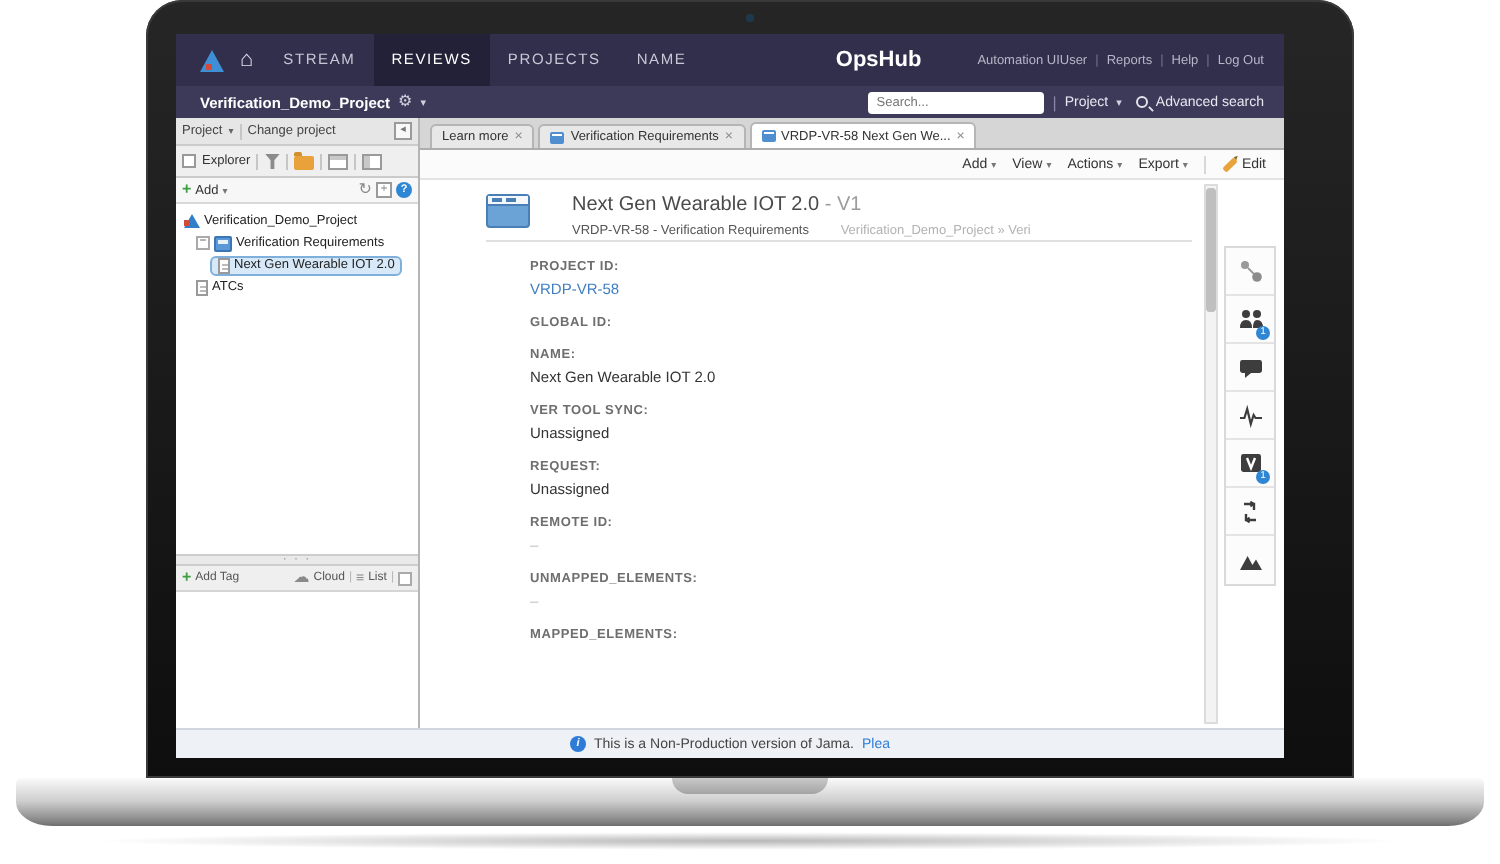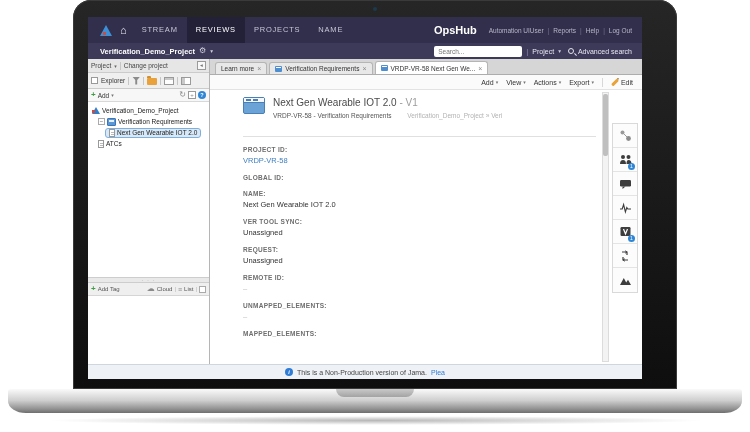--- a/index.html
+++ b/index.html
@@ -29,21 +29,21 @@
   
   .navbar { height:26px; background:#312f4c; display:flex; align-items:center; padding:0 10px 0 12px; }
   .logo { width:0; height:0; border-left:6px solid transparent; border-right:6px solid transparent;
           border-bottom:11px solid #3f8fd6; position:relative; margin-right:8px; }
   .logo::after { content:""; position:absolute; left:-3px; top:7px; width:3px; height:3px; background:#d14b3c; }
   .home-ic { color:#e0e0ea; font-size:11px; line-height:26px; margin-right:6px; }
   .home-ic::before { content:"⌂"; }
   .nav-item { color:#c7c7d6; font-size:7.5px; letter-spacing:.8px; padding:0 9px; line-height:26px; cursor:default; }
   .nav-item.active { background:#232138; color:#fff; }
   .flex1 { flex:1; }
-  .brand { color:#fff; font-size:11px; font-weight:bold; margin-right:12px; }
+  .brand { color:#fff; font-size:11px; font-weight:bold; margin-right:28px; }
   .userlinks { display:flex; align-items:center; gap:4px; color:#b6b6c8; font-size:6.5px; }
   .pipe { color:#73718f; }
 
   
   .subbar { height:16px; background:#3c3959; display:flex; align-items:center; padding:0 10px 0 12px; gap:4px; }
   .sb-project { color:#fff; font-size:7.5px; font-weight:bold; }
   .gear-ic { color:#cfcfdd; font-size:8px; line-height:8px; }
   .gear-ic::before { content:"⚙"; }
   .caret-w { color:#cfcfdd; font-size:5.5px; }
   .caret-w::before { content:"▾"; }
@@ -131,33 +131,33 @@
   .toolbar { height:15px; background:#fbfbfb; border-bottom:1px solid #e3e3e3; display:flex; align-items:center;
              justify-content:flex-end; gap:8px; padding:0 9px; font-size:7px; color:#333; }
   .tb-item { display:flex; align-items:center; gap:2px; }
   .caret-d { color:#777; font-size:5px; } .caret-d::before { content:"▾"; }
   .tb-sep { width:1px; height:9px; background:#d8d8d8; }
   .pencil { width:8px; height:3px; background:#e8a33b; border-radius:1px; transform:rotate(-45deg); position:relative; }
   .pencil::before { content:""; position:absolute; right:-2px; top:0; border-left:2px solid #8a6a2a;
                     border-top:1.5px solid transparent; border-bottom:1.5px solid transparent; }
 
   .content { flex:1; overflow:hidden; padding:7px 46px 0 33px; }
-  .item-header { display:flex; gap:8px; padding-bottom:17px; border-bottom:1px solid #e0e0e0; }
+  .item-header { display:flex; gap:21px; padding-bottom:1px; border-bottom:1px solid #e0e0e0; }
   .item-icon { width:22px; height:17px; border:1px solid #4a7fb5; border-radius:2px; background:#6ba3d6;
                position:relative; flex:0 0 auto; }
   .item-icon::before { content:""; position:absolute; left:0; top:0; right:0; height:4px;
                        background:#f4f8fc; border-bottom:1px solid #4a7fb5; }
   .item-icon::after { content:""; position:absolute; left:2px; top:1px; width:5px; height:2px; background:#4a7fb5;
                       box-shadow:7px 0 0 #4a7fb5; }
   .item-title { font-size:10px; color:#4a4a4a; }
   .item-version { color:#9c9c9c; }
   .item-meta { font-size:6.5px; color:#555; margin-top:4px; }
   .item-crumb { color:#b2b2b2; margin-left:14px; }
 
-  .fields { padding-top:9px; }
+  .fields { padding-top:9px;margin-left:22px; }
   .field { margin-bottom:9px; }
   .f-label { font-size:6.5px; font-weight:bold; color:#6e6e6e; letter-spacing:.3px; }
   .f-value { font-size:7.5px; color:#333; margin-top:3px; min-height:8px; }
   .f-value.link { color:#3f7fc1; }
   .f-value.muted { color:#c2c2c2; }
 
   .scrollbar { position:absolute; right:33px; top:33px; bottom:2px; width:7px; background:#f3f3f3;
                border:1px solid #dcdcdc; }
   .scroll-thumb { position:absolute; left:0; top:1px; width:5px; height:62px; background:#bfbfbf; border-radius:2px; }
 

